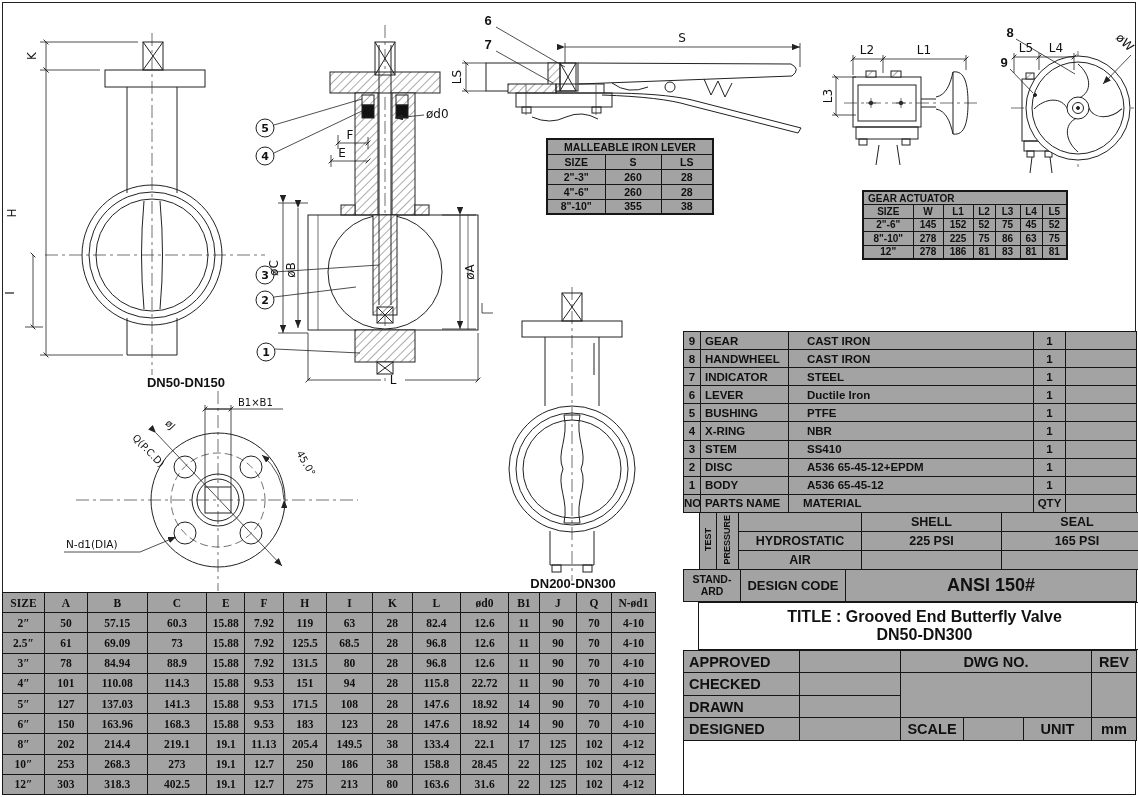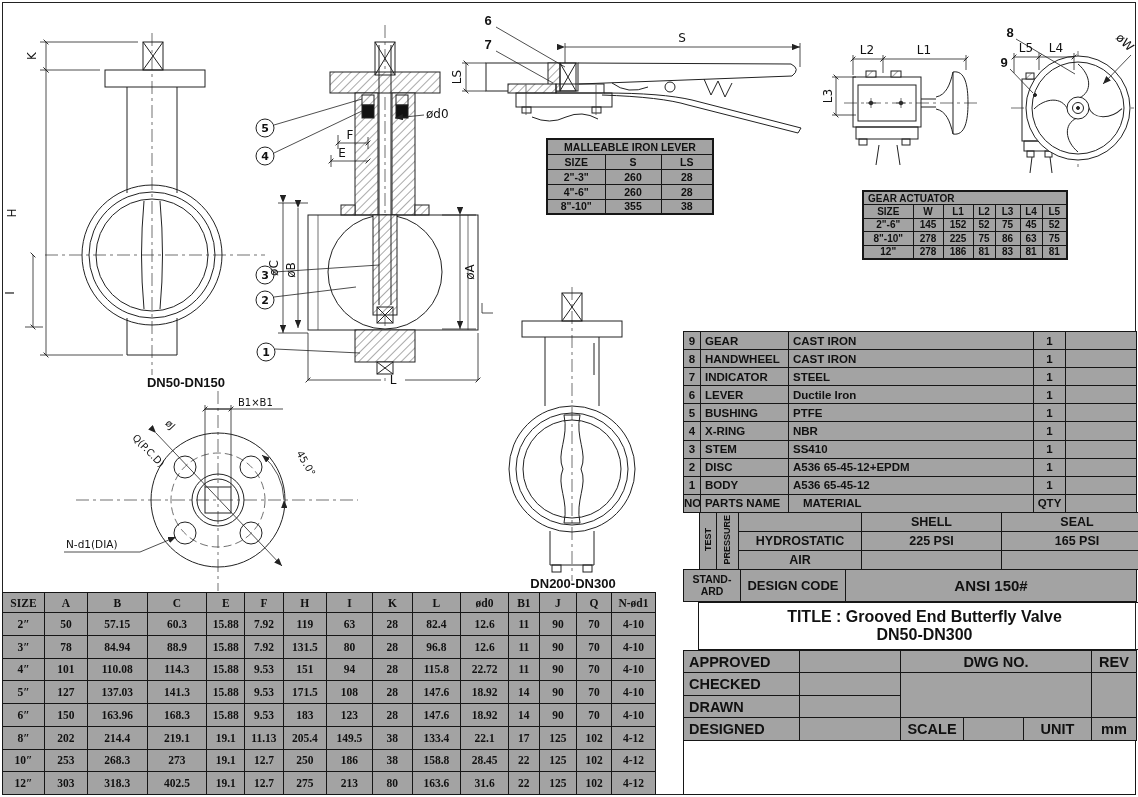--- a/index.html
+++ b/index.html
@@ -24,21 +24,21 @@
   .geartbl{left:862px;top:190px;width:206px;height:68px;font-size:10px;border:2px solid #161616;padding-left:12px;}
   .geartbl tr{height:13.5px;}
   .dimtbl{left:2px;top:592px;width:654px;height:203px;border:1.5px solid #161616;
           font-family:"Liberation Serif",serif;font-size:11.5px;}
   .dimtbl tr{height:20.2px;}
   .rightblock{position:absolute;left:683px;top:331px;width:453px;height:464px;}
   .rightblock table{font-family:"Liberation Sans",sans-serif;}
   .partstbl{left:0;top:0;width:453px;height:181px;font-size:11.5px;border:1.5px solid #161616;}
   .partstbl tr{height:18.1px;}
   .partstbl td:nth-child(2){text-align:left;padding-left:4px;}
-  .partstbl td:nth-child(3){text-align:left;padding-left:4px;}
+  .partstbl td:nth-child(3){text-align:left;padding-left:18px;}
   .testtbl{left:16px;top:181px;width:453px;height:57px;font-size:12.5px;border:1.5px solid #161616;}
   .testtbl tr{height:19px;}
   .vt{font-size:9px;line-height:1;writing-mode:vertical-rl;transform:rotate(180deg);
       display:inline-block;letter-spacing:0;}
   .stdtbl{left:0;top:238px;width:453px;height:33px;font-size:13px;border:1.5px solid #161616;}
   .std-small{font-size:10.5px;line-height:1.05;}
   .titlebox{position:absolute;left:15px;top:271px;width:451px;height:46px;border:1.5px solid #161616;
             display:flex;flex-direction:column;align-items:center;justify-content:center;
             font-weight:bold;font-size:16px;line-height:1.15;}
   .apprtbl{left:0;top:319px;width:453px;height:90px;font-size:14.5px;border:1.5px solid #161616;}
@@ -515,21 +515,21 @@
           <col style="width:105px">
           <col style="width:291px">
         </colgroup>
       <tbody>
           <tr>
         <td>
           <div class="std-small">STAND-</div>
           <div class="std-small">ARD</div>
         </td>
         <td>DESIGN CODE</td>
-        <td style="font-size:15px">ANSI 150#</td>
+        <td style="font-size:18px">ANSI 150#</td>
       </tr>
     </tbody>
       </table>
 
     <div class="titlebox">
       <div>TITLE : Grooved End Butterfly Valve</div>
       <div>DN50-DN300</div>
     </div>
 
     <table class="apprtbl">
@@ -621,20 +621,37 @@
           <td>63</td>
           <td>28</td>
           <td>82.4</td>
           <td>12.6</td>
           <td>11</td>
           <td>90</td>
           <td>70</td>
           <td>4-10</td>
         </tr>
         <tr>
+          <td>2.5″</td>
+          <td>61</td>
+          <td>69.09</td>
+          <td>73</td>
+          <td>15.88</td>
+          <td>7.92</td>
+          <td>125.5</td>
+          <td>68.5</td>
+          <td>28</td>
+          <td>96.8</td>
+          <td>12.6</td>
+          <td>11</td>
+          <td>90</td>
+          <td>70</td>
+          <td>4-10</td>
+        </tr>
+        <tr>
           <td>3″</td>
           <td>78</td>
           <td>84.94</td>
           <td>88.9</td>
           <td>15.88</td>
           <td>7.92</td>
           <td>131.5</td>
           <td>80</td>
           <td>28</td>
           <td>96.8</td>

